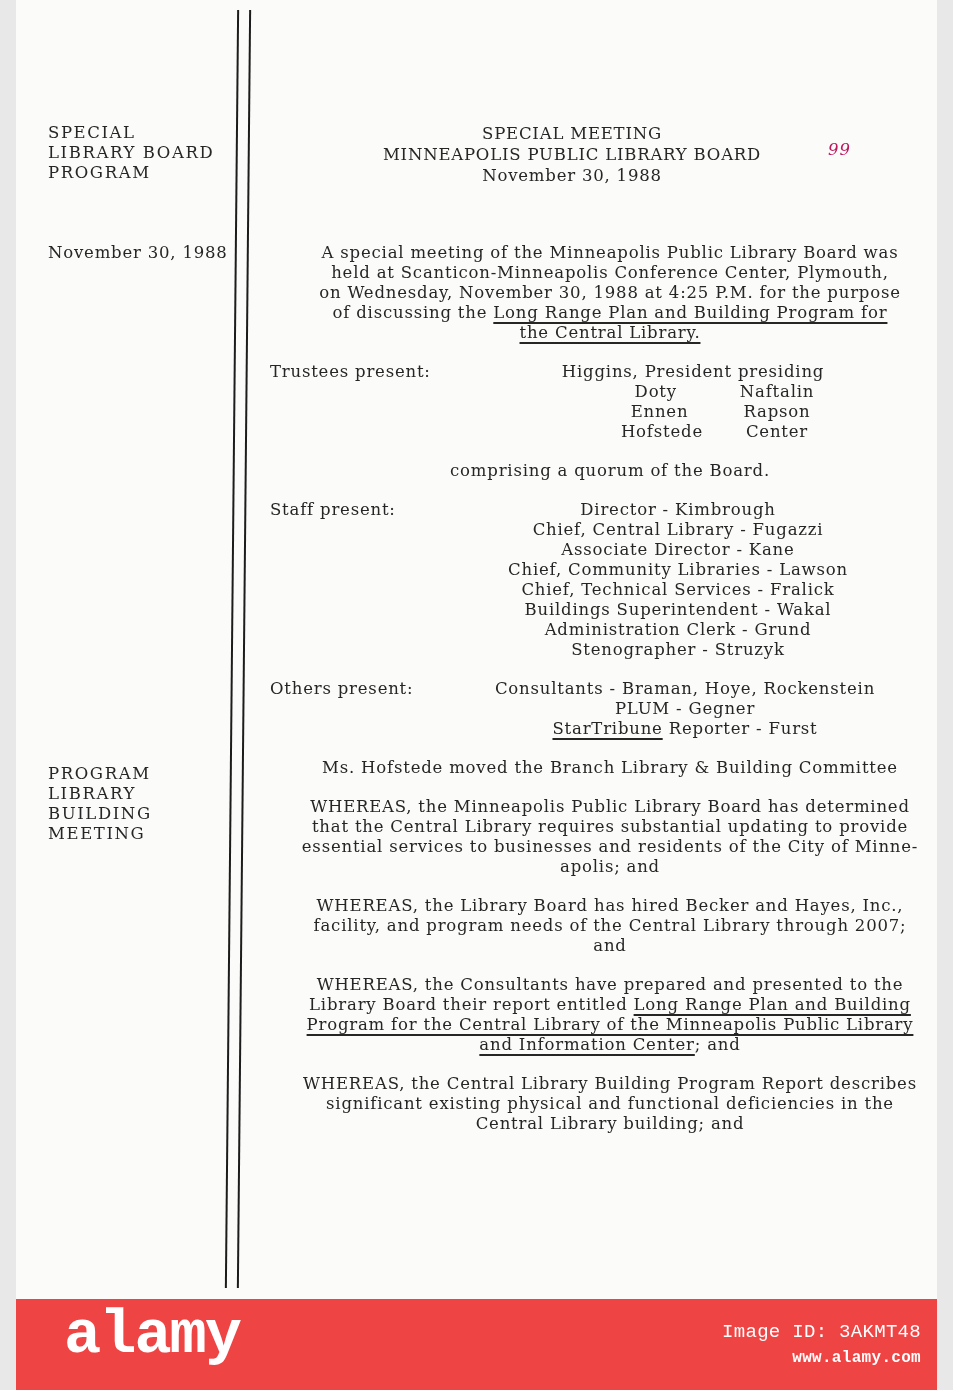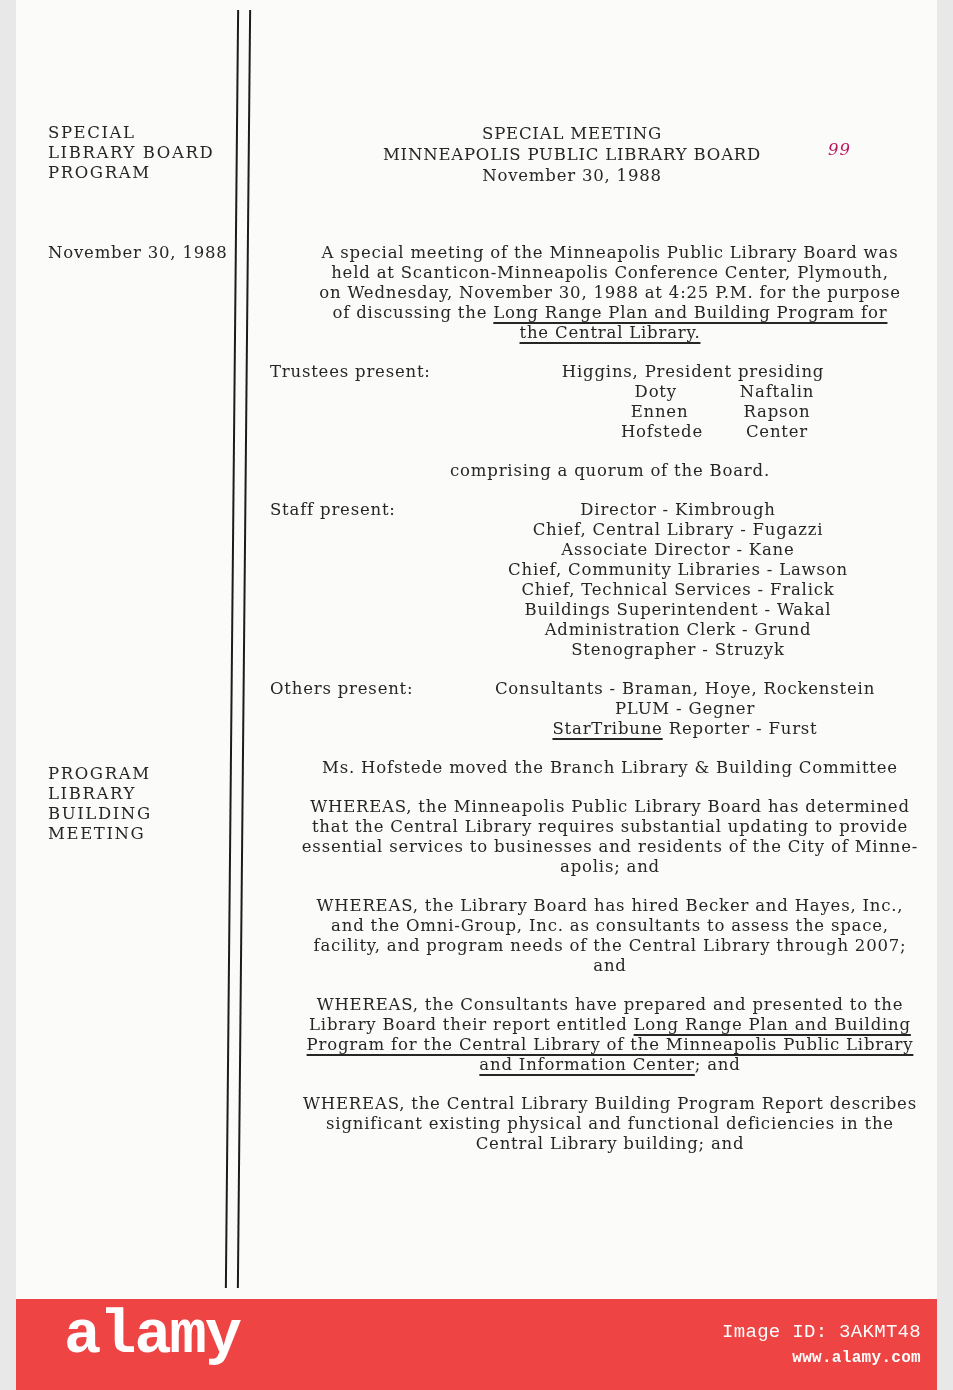--- a/index.html
+++ b/index.html
@@ -134,21 +134,20 @@
 
     <div class="block">
       <div class="line">WHEREAS, the Minneapolis Public Library Board has determined</div>
       <div class="line">that the Central Library requires substantial updating to provide</div>
       <div class="line">essential services to businesses and residents of the City of Minne-</div>
       <div class="line">apolis; and</div>
     </div>
 
     <div class="block">
       <div class="line">WHEREAS, the Library Board has hired Becker and Hayes, Inc.,</div>
-      <div class="line">and the Omni-Group, Inc. as consultants to assess the space,</div>
       <div class="line">facility, and program needs of the Central Library through 2007;</div>
       <div class="line">and</div>
     </div>
 
     <div class="block">
       <div class="line">WHEREAS, the Consultants have prepared and presented to the</div>
       <div class="line"><span>Library Board their report entitled </span><span class="u">Long Range Plan and Building</span></div>
       <div class="line"><span class="u">Program for the Central Library of the Minneapolis Public Library</span></div>
       <div class="line"><span class="u">and Information Center</span><span>; and</span></div>
     </div>

